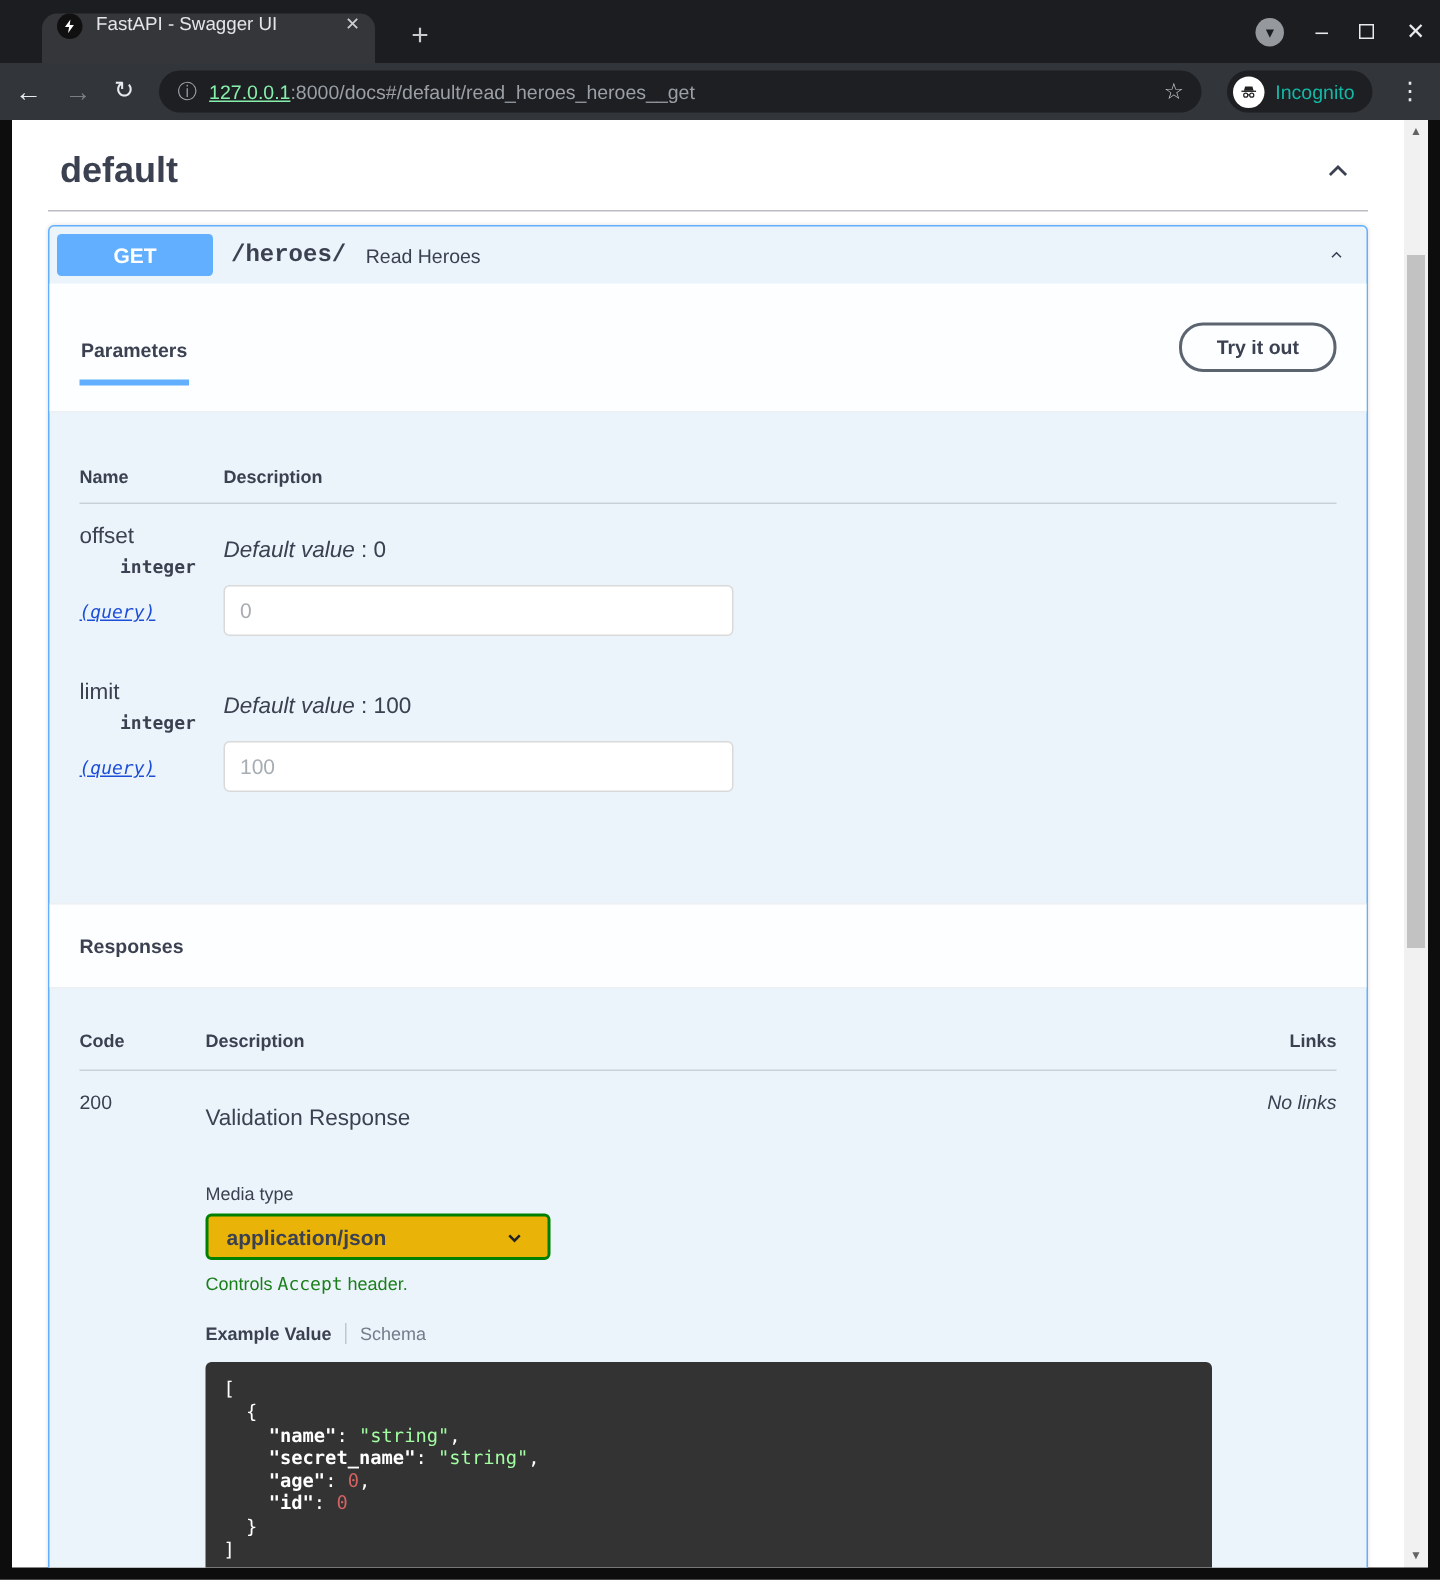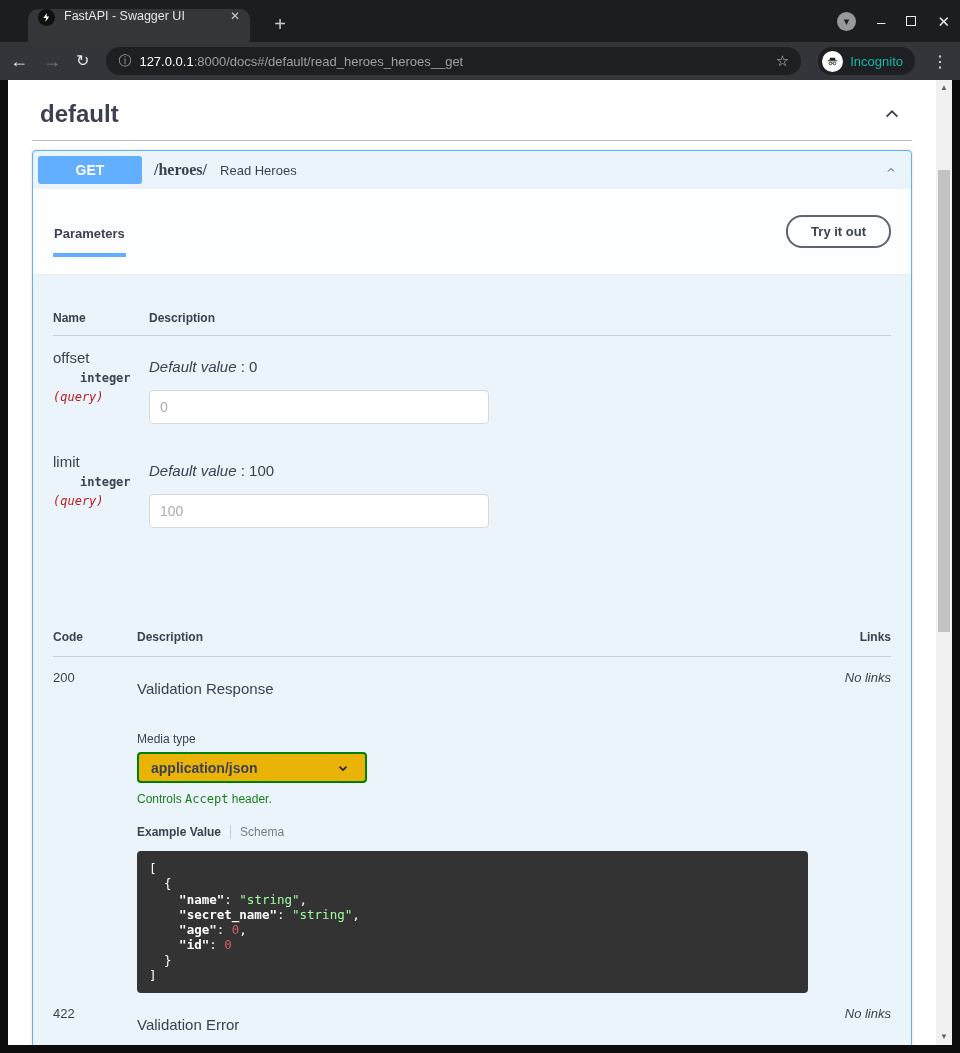--- a/index.html
+++ b/index.html
@@ -25,21 +25,21 @@
 
   .toolbar { position:absolute; top:42px; left:0; width:960px; height:38px; background:#323539;
              display:flex; align-items:center; padding:0 10px; gap:15px; }
   .nav-ico { font-size:18px; color:#e8eaed; line-height:1; }
   .nav-ico.fwd { color:#7b7f84; }
   .nav-ico.reload { font-size:16px; }
   .omnibox { flex:1; height:28px; background:#1e1f22; border-radius:14px; display:flex;
              align-items:center; padding:0 12px; gap:8px; margin:0 2px; }
   .info-ico { color:#9aa0a6; font-size:13px; }
   .url { flex:1; font-size:13px; white-space:nowrap; overflow:hidden; }
-  .url .host { color:#ffffff; }
+  .url .host { color:#86efac;text-decoration:underline; }
   .url .rest { color:#9aa0a6; }
   .star-ico { color:#c7cacd; font-size:15px; }
   .incog { height:28px; background:#1e1f22; border-radius:14px; display:flex; align-items:center;
            gap:7px; padding:0 12px 0 4px; }
   .incog-circle { width:21px; height:21px; background:#fff; border-radius:50%; display:flex;
                   align-items:center; justify-content:center; }
   .incog-label { color:#14b8a6; font-size:13px; }
   .menu-ico { color:#e8eaed; font-size:16px; padding:0 2px; }
 
   
@@ -55,40 +55,40 @@
   .sec-head { display:flex; justify-content:space-between; align-items:center; padding:8px 10px 10px 8px; }
   .sec-title { font-size:24px; font-weight:700; color:#3b4151; }
   .chev { width:20px; height:20px; display:flex; align-items:center; justify-content:center; }
   .sec-rule { border:none; border-bottom:1px solid rgba(59,65,81,.35); margin:2px 0 9px; }
 
   .opblock { border:1px solid #61affe; border-radius:4px; background:#ebf4fb;
              box-shadow:0 0 3px rgba(0,0,0,.15); }
   .op-summary { display:flex; align-items:center; padding:5px; }
   .method-badge { width:104px; text-align:center; background:#61affe; color:#fff; font-weight:700;
                   font-size:14px; padding:6px 0; border-radius:3px; }
-  .op-path { font-family:Liberation Serif, serif; font-weight:700; font-size:16px;
+  .op-path { font-family:Liberation Mono, monospace; font-weight:700; font-size:16px;
              margin-left:12px; color:#3b4151; }
   .op-summ { font-size:13px; margin-left:13px; flex:1; color:#3b4151; }
   .op-chev { padding-right:10px; }
 
   .sect-header { background:rgba(255,255,255,.85); display:flex; justify-content:space-between;
                  align-items:center; padding:16px 20px; border-bottom:1px solid rgba(59,65,81,.08); }
   .param-tab { font-size:13px; font-weight:700; padding:19px 1px 12px; border-bottom:4px solid #61affe; }
   .tryout-btn { border:2px solid #5c6470; border-radius:16px; background:transparent; color:#3b4151;
                 font-weight:600; font-size:13px; padding:7px 23px; margin:10px 0; cursor:pointer;
                 font-family:"Liberation Sans",sans-serif; }
 
   .params-body { padding:22px 20px 58px; }
   .tbl-head { display:grid; grid-template-columns:96px 1fr; font-size:12px; font-weight:700;
               padding:14px 0 10px; border-bottom:1px solid rgba(59,65,81,.2); }
   .param-row { display:grid; grid-template-columns:96px 1fr; padding:13px 0 16px; }
   .p-name { font-size:15px; }
   .p-type { font-family:"DejaVu Sans Mono", monospace; font-weight:700; font-size:12px; margin-top:5px;margin-left:27px; }
   .p-loc  { font-family:"DejaVu Sans Mono", monospace; font-style:italic; font-size:12px;
-            color:#b91c1c; margin-top:5px; }
+            color:#1d4ed8; margin-top:16px;text-decoration:underline; }
   .p-default { font-size:15px; margin-top:9px; }
   .p-default .it { font-style:italic; }
   .p-input { margin-top:15px; display:block; width:340px; height:34px; border:1px solid #d9d9d9;
              border-radius:4px; padding:0 10px; font-size:14px; color:#333; background:#fff;
              font-family:"Liberation Sans",sans-serif; }
   .p-input::placeholder { color:#a8adb3; }
 
   .resp-header { background:rgba(255,255,255,.85); padding:20px 20px; font-weight:700; font-size:13px;
                  border-top:1px solid rgba(59,65,81,.08); border-bottom:1px solid rgba(59,65,81,.08); }
   .resp-body { padding:14px 20px 0; }
@@ -224,20 +224,21 @@
             <div class="p-type">integer</div>
             <div class="p-loc">(query)</div>
           </div>
           <div>
             <div class="p-default"><span class="it">Default value</span><span> : </span><span>100</span></div>
             <input class="p-input" placeholder="100" style="">
           </div>
         </div>
       </div>
 
+      <div class="resp-header">Responses</div>
 
       <div class="resp-body">
         <div class="resp-tbl-head">
           <span>Code</span>
           <span>Description</span>
           <span class="col-links">Links</span>
         </div>
 
         <div class="resp-row">
           <div class="r-code">200</div>

